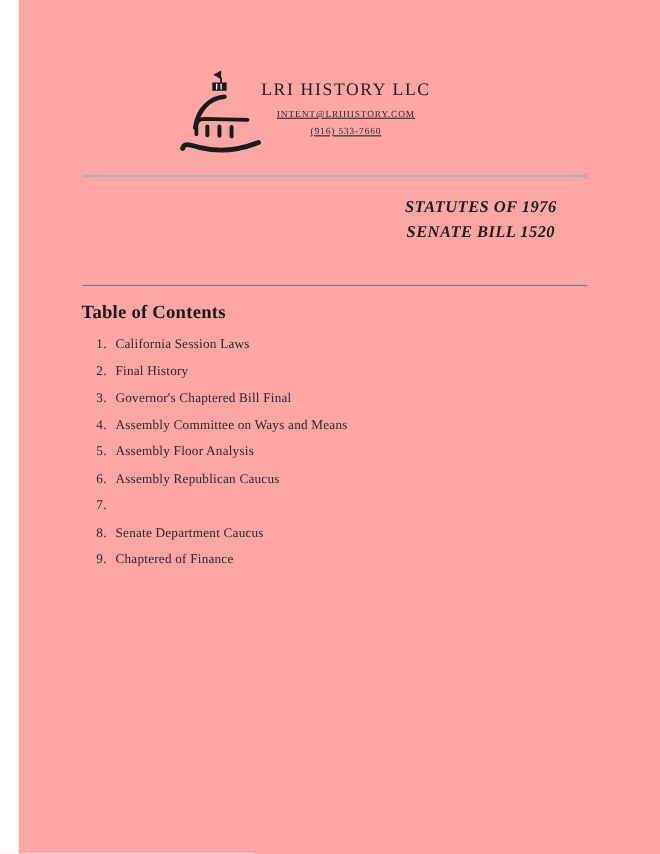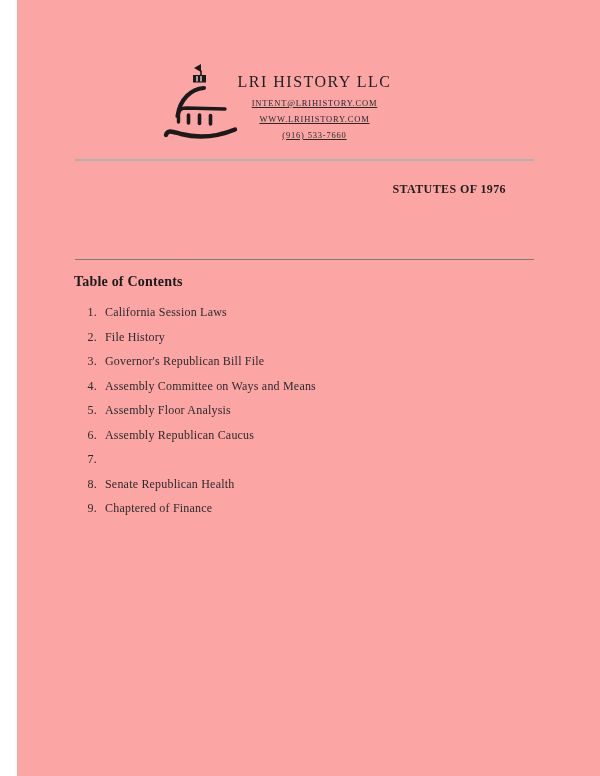--- a/index.html
+++ b/index.html
@@ -39,31 +39,32 @@
   .divider{
     position:absolute;left:58px;width:459px;
   }
   .divider-top{top:159px;height:2px;background:#b0b0b0;}
   .divider-bottom{top:259px;height:1px;background:#7a7a7a;}
   
   .reference{
     position:absolute;right:107px;top:178px;
     text-align:center;
     font-weight:bold;
-    font-size:12px;
+    font-size:15px;
     letter-spacing:0.4px;
     color:#1f1f1f;
     line-height:22px;
+    font-style:italic;
   }
   .reference div{white-space:pre;}
   
   .toc-heading{
     position:absolute;left:57px;top:274px;
     font-weight:bold;
-    font-size:14px;
+    font-size:17px;
     letter-spacing:0.2px;
     color:#1a1a1a;
   }
   .toc-list{
     position:absolute;left:67px;top:306px;
     list-style:none;margin:0;padding:0;
     font-size:12px;
     color:#2b2b2b;
   }
   .toc-item{
@@ -105,65 +106,65 @@
     <path d="M33.5 59 L33.5 67" stroke-width="3.6"></path>
     <path d="M44.5 59 L44.5 67.5" stroke-width="3.6"></path>
     <path d="M55.5 59.5 L55.5 68" stroke-width="3.6"></path>
 
     <path d="M11 79 C 12.5 73.5, 17 75.5, 26 78 C 46 83, 63 80.5, 80 73.5" stroke-width="4.4"></path>
   </svg>
 
   <div class="contact">
     <div class="company-name">LRI HISTORY LLC</div>
     <div class="contact-line">INTENT@LRIHISTORY.COM</div>
-    <div class="contact-line">WWW.LRIHISTORY.COM</div>
     <div class="contact-line">(916) 533-7660</div>
   </div>
 
   <div class="divider divider-top"></div>
 
   <div class="reference">
     <div>STATUTES OF 1976</div>
+    <div>SENATE BILL 1520</div>
   </div>
 
   <div class="divider divider-bottom"></div>
 
   <div class="toc-heading">Table of Contents</div>
 
   <ul class="toc-list">
     <li class="toc-item">
       <span class="toc-num">1.</span>
       <span class="toc-label">California Session Laws</span>
     </li>
     <li class="toc-item">
       <span class="toc-num">2.</span>
-      <span class="toc-label">File History</span>
+      <span class="toc-label">Final History</span>
     </li>
     <li class="toc-item">
       <span class="toc-num">3.</span>
-      <span class="toc-label">Governor's Republican Bill File</span>
+      <span class="toc-label">Governor's Chaptered Bill Final</span>
     </li>
     <li class="toc-item">
       <span class="toc-num">4.</span>
       <span class="toc-label">Assembly Committee on Ways and Means</span>
     </li>
     <li class="toc-item">
       <span class="toc-num">5.</span>
       <span class="toc-label">Assembly Floor Analysis</span>
     </li>
     <li class="toc-item">
       <span class="toc-num">6.</span>
       <span class="toc-label">Assembly Republican Caucus</span>
     </li>
     <li class="toc-item">
       <span class="toc-num">7.</span>
     </li>
     <li class="toc-item">
       <span class="toc-num">8.</span>
-      <span class="toc-label">Senate Republican Health</span>
+      <span class="toc-label">Senate Department Caucus</span>
     </li>
     <li class="toc-item">
       <span class="toc-num">9.</span>
       <span class="toc-label">Chaptered of Finance</span>
     </li>
   </ul>
 
 </div>
 
 </body></html>

